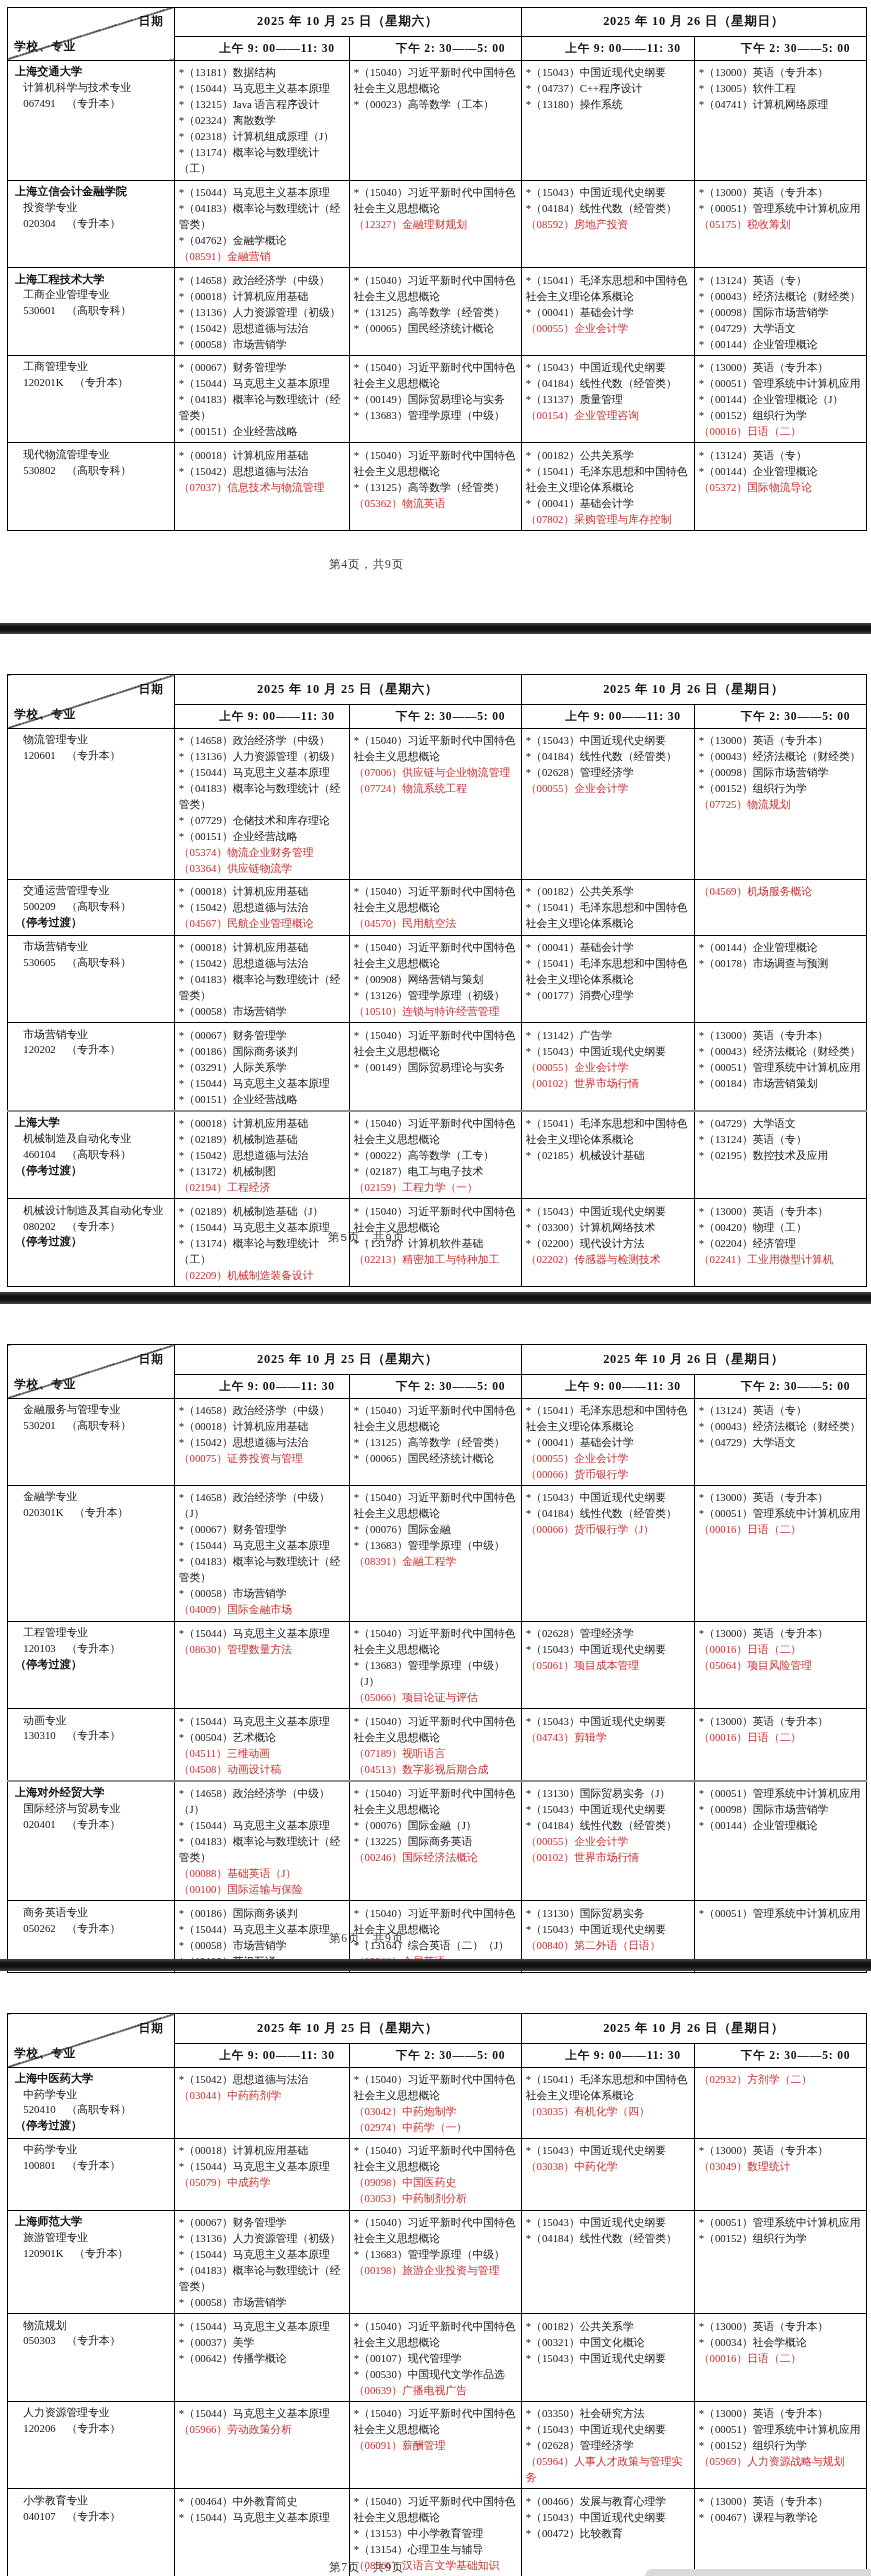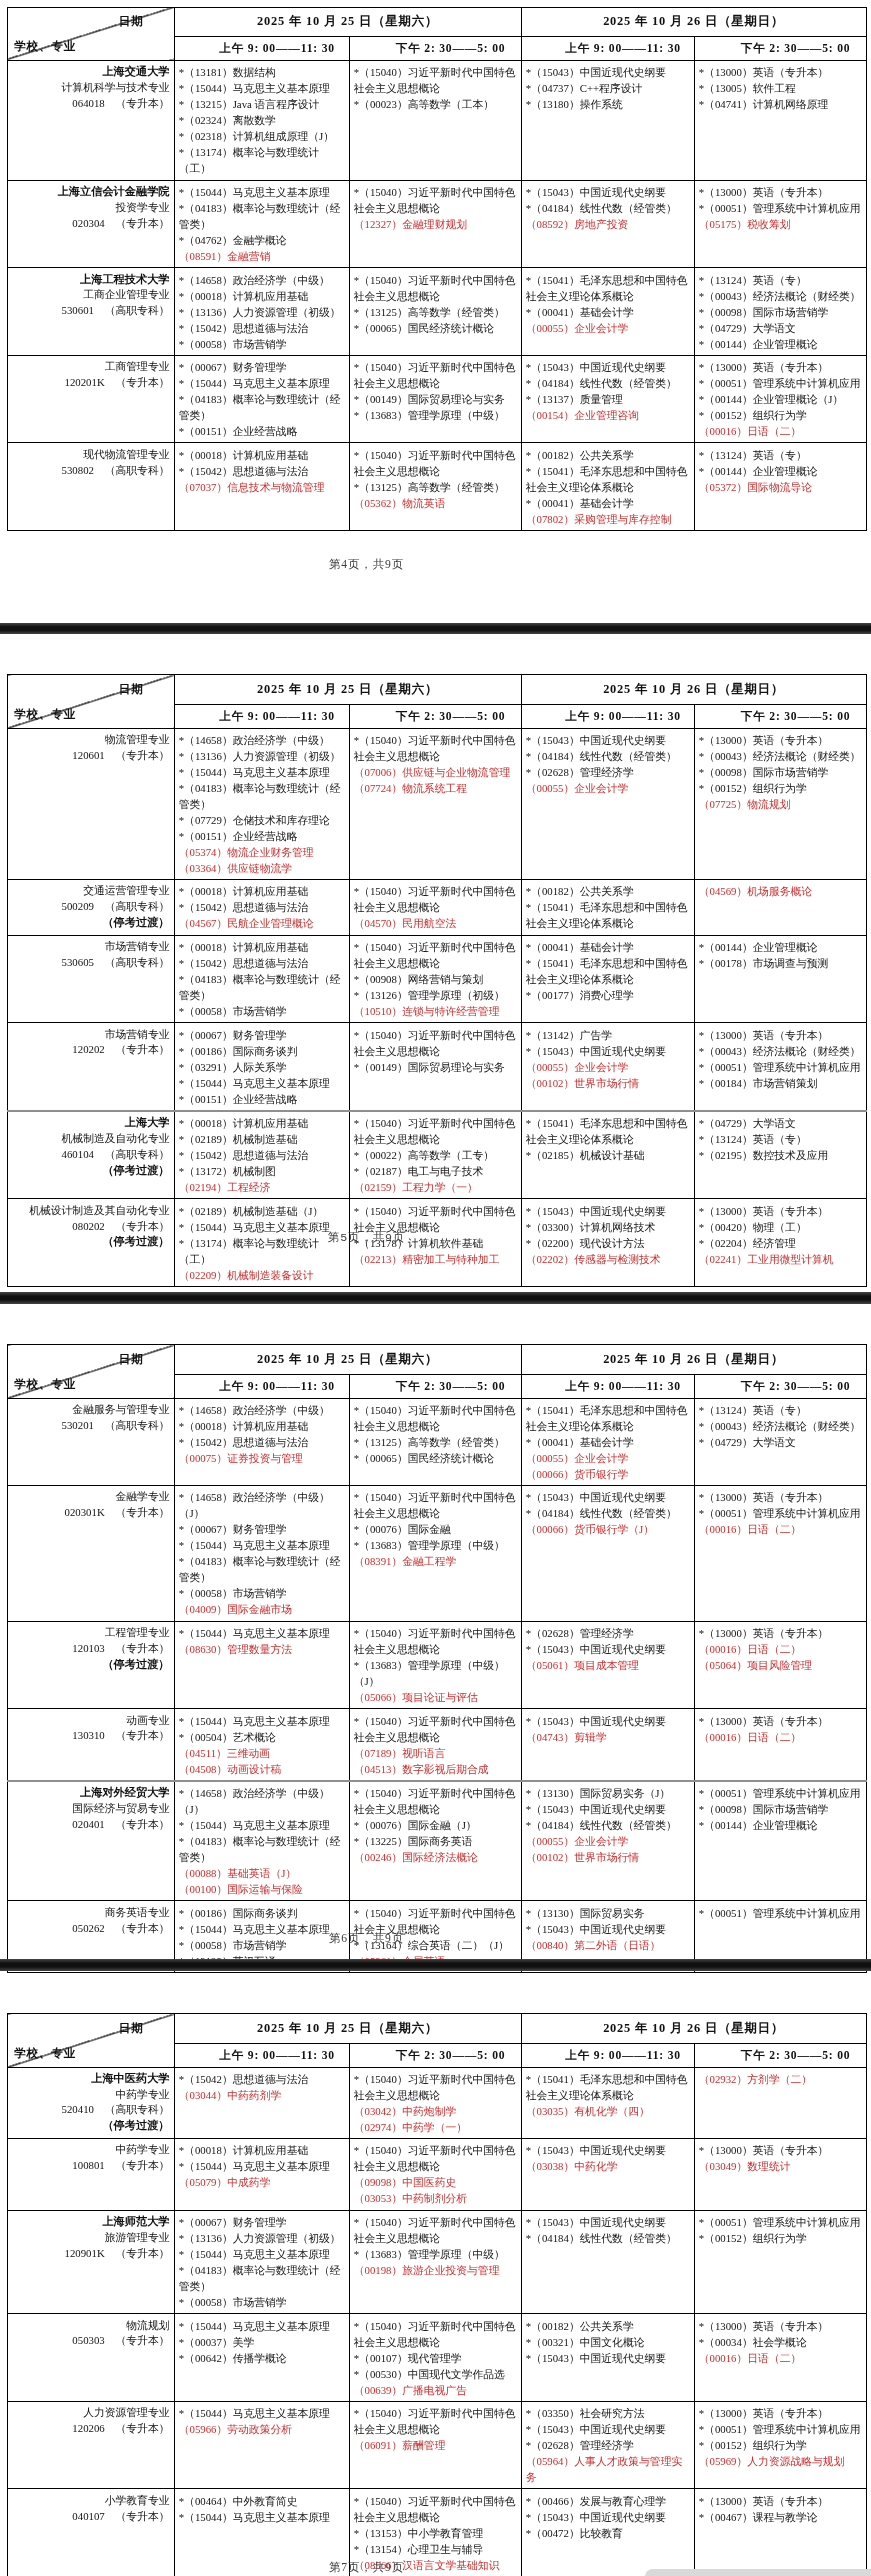--- a/index.html
+++ b/index.html
@@ -9,28 +9,28 @@
   }
   table.sched{
     position:absolute;left:6.6px;width:860px;border-collapse:collapse;table-layout:fixed;
     background:#fff;border:1.7px solid #000;
   }
   table.sched th,table.sched td{border:0.8px solid #000;}
   table.sched thead tr.dates th{border-bottom:0.8px solid #000;height:26.5px;font-size:12.4px;font-weight:bold;text-align:center;letter-spacing:0.8px;}
   table.sched thead tr.sess th{border-bottom:1.7px solid #000;height:21px;font-size:11.6px;font-weight:bold;text-align:center;letter-spacing:0.8px;padding-left:32px;}
   table.sched tbody td{border-top:1.7px solid #000;vertical-align:top;padding:3.3px 4.1px;font-size:10.8px;}
   table.sched tbody tr.sep td{border-top:2.5px solid #8f8f8f;}
-  td.schoolcell{padding:3.3px 3.3px 3.3px 5px;text-align:right;}
+  td.schoolcell{padding:3.3px 3.3px 3.3px 5px;}
   .school-line{line-height:15.8px;padding-left:11.6px;white-space:nowrap;}
   .school-line.b{font-weight:bold;padding-left:3.3px;font-size:11.2px;}
   .course{display:block;line-height:16px;color:#121212;overflow-wrap:anywhere;}
   .course.red{color:#cc2b2b;}
   th.corner{position:relative;background:
     linear-gradient(to bottom right,transparent 0,transparent calc(50% - 0.8px),#000 calc(50% - 0.8px),#000 calc(50% + 0px),transparent calc(50% + 0.8px),transparent 100%);}
-  th.corner .lbl-date{position:absolute;top:6.6px;right:30px;font-weight:bold;font-size:11.6px;}
+  th.corner .lbl-date{position:absolute;top:6.6px;right:10px;font-weight:bold;font-size:11.6px;}
   th.corner .lbl-school{position:absolute;bottom:5.8px;left:6.6px;font-weight:bold;font-size:11.6px;margin-top:25px;}
   .page-label{position:absolute;left:0;width:733px;text-align:center;font-size:11.6px;color:#3c3c3c;letter-spacing:0.8px;}
   .band{position:absolute;left:0;width:871px;background:linear-gradient(#454545,#101010 35%,#101010 65%,#454545);}
   .overlay{position:absolute;left:645px;top:2569px;width:226px;height:8.3px;background:#d9d9d9;border-radius:7.5px 0 0 0;}
 </style>
 </head>
 <body>
 
 <div id="doc-root">
     <table class="sched" style="top: 6.6px;">
@@ -55,21 +55,21 @@
           <th>下午 2: 30——5: 00</th>
           <th>上午 9: 00——11: 30</th>
           <th>下午 2: 30——5: 00</th>
         </tr>
       </thead>
       <tbody>
         <tr>
           <td class="schoolcell">
             <div class="school-line b">上海交通大学</div>
             <div class="school-line">计算机科学与技术专业</div>
-            <div class="school-line">064018　（专升本）</div>
+            <div class="school-line">067491　（专升本）</div>
           </td>
           <td>
             <span class="course">*（13181）数据结构</span>
             <span class="course">*（15044）马克思主义基本原理</span>
             <span class="course">*（13215）Java 语言程序设计</span>
             <span class="course">*（02324）离散数学</span>
             <span class="course">*（02318）计算机组成原理（J）</span>
             <span class="course">*（13174）概率论与数理统计（工）</span>
           </td>
           <td>

